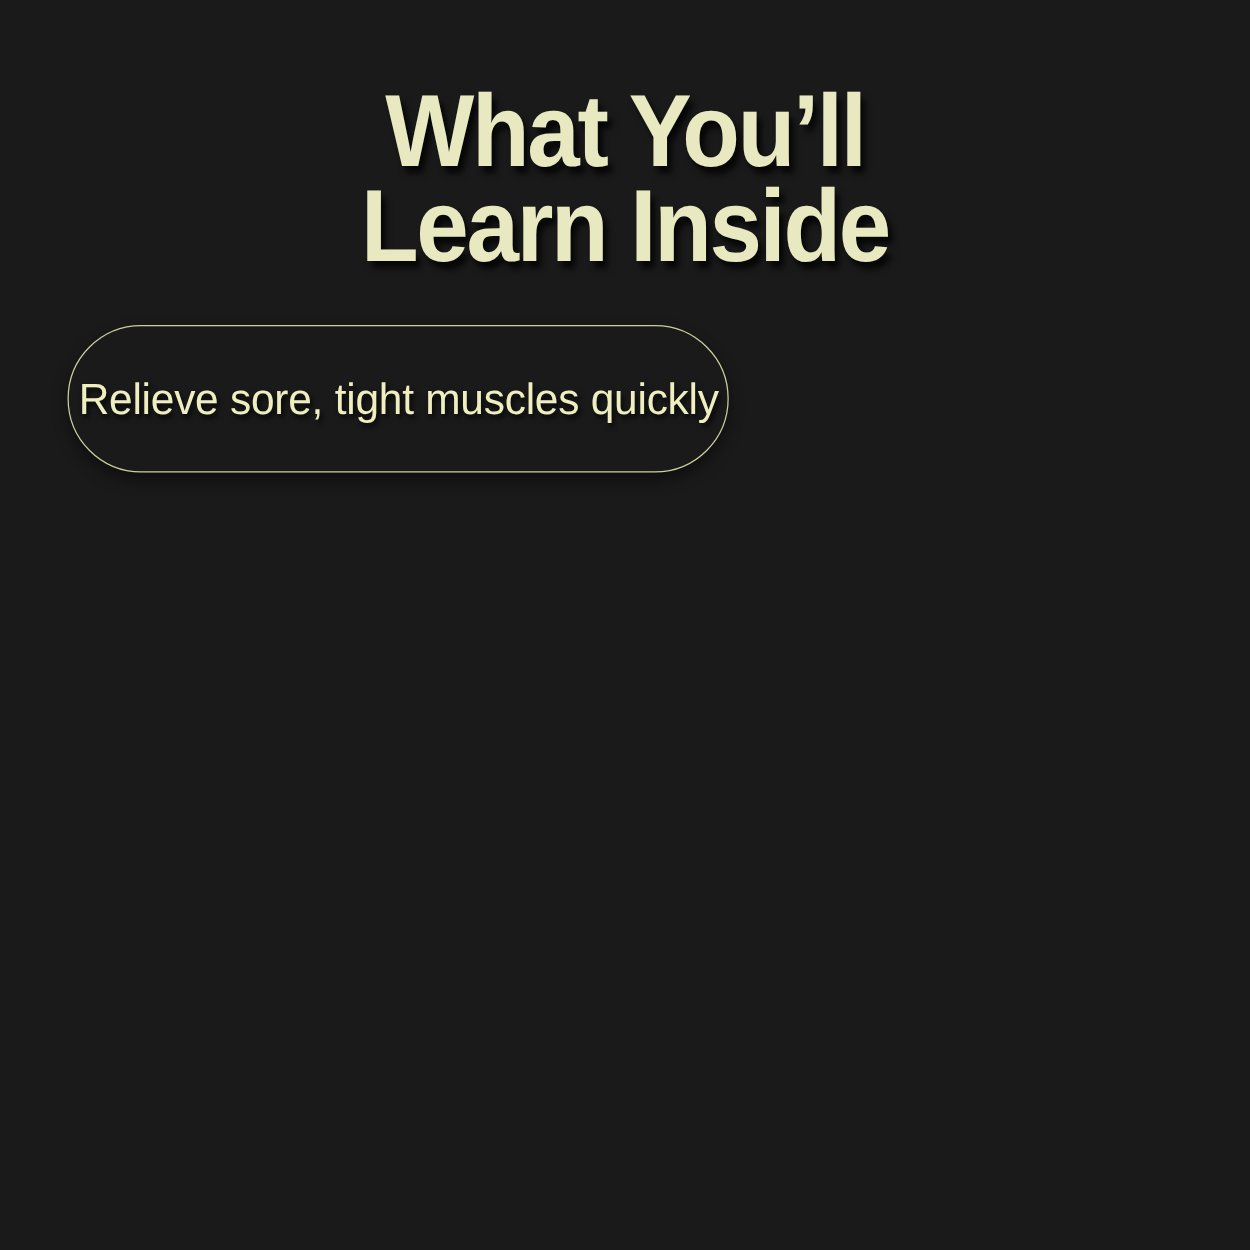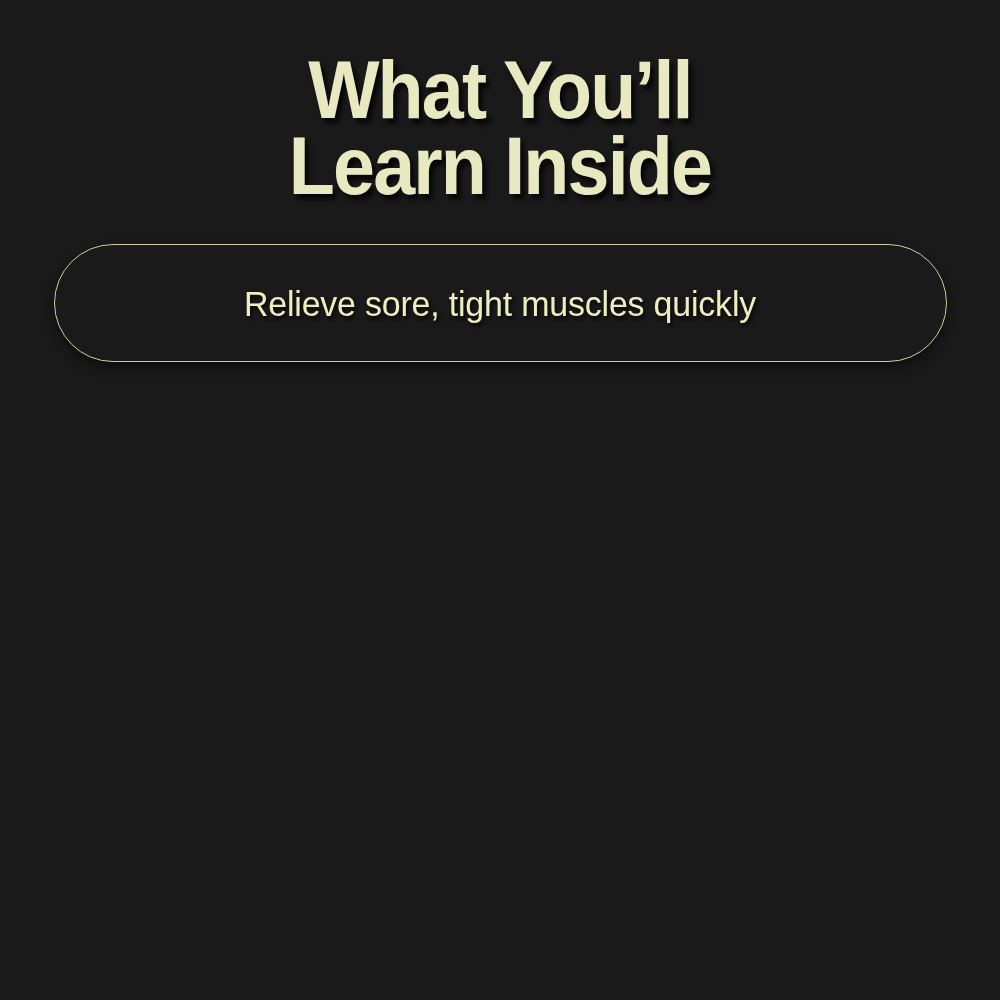--- a/index.html
+++ b/index.html
@@ -20,21 +20,21 @@
     height: 1000px;
     background: #1a1a1a;
     box-sizing: border-box;
     display: flex;
     flex-direction: column;
     align-items: center;
   }
 
   
   .title-block {
-    margin-top: 52px;
+    margin-top: 68px;
     width: 100%;
     text-align: center;
     user-select: none;
   }
 
   .title-line {
     display: block;
     color: #e8e9c0;
     font-family: "Liberation Sans", "DejaVu Sans", sans-serif;
     font-weight: 700;
@@ -45,21 +45,21 @@
     transform-origin: center;
     text-shadow: 4px 5px 5px rgba(0,0,0,0.80);
     white-space: nowrap;
   }
 
   
   .pill-list {
     margin-top: 40px;
     width: 893px;
     display: flex;
-    flex-direction: column;
+    flex-direction: row;
     gap: 18px;
   }
 
   .pill {
     height: 118px;
     box-sizing: border-box;
     border: 1.4px solid #cdcd9f;
     border-radius: 999px;
     background: transparent;
     display: flex;

